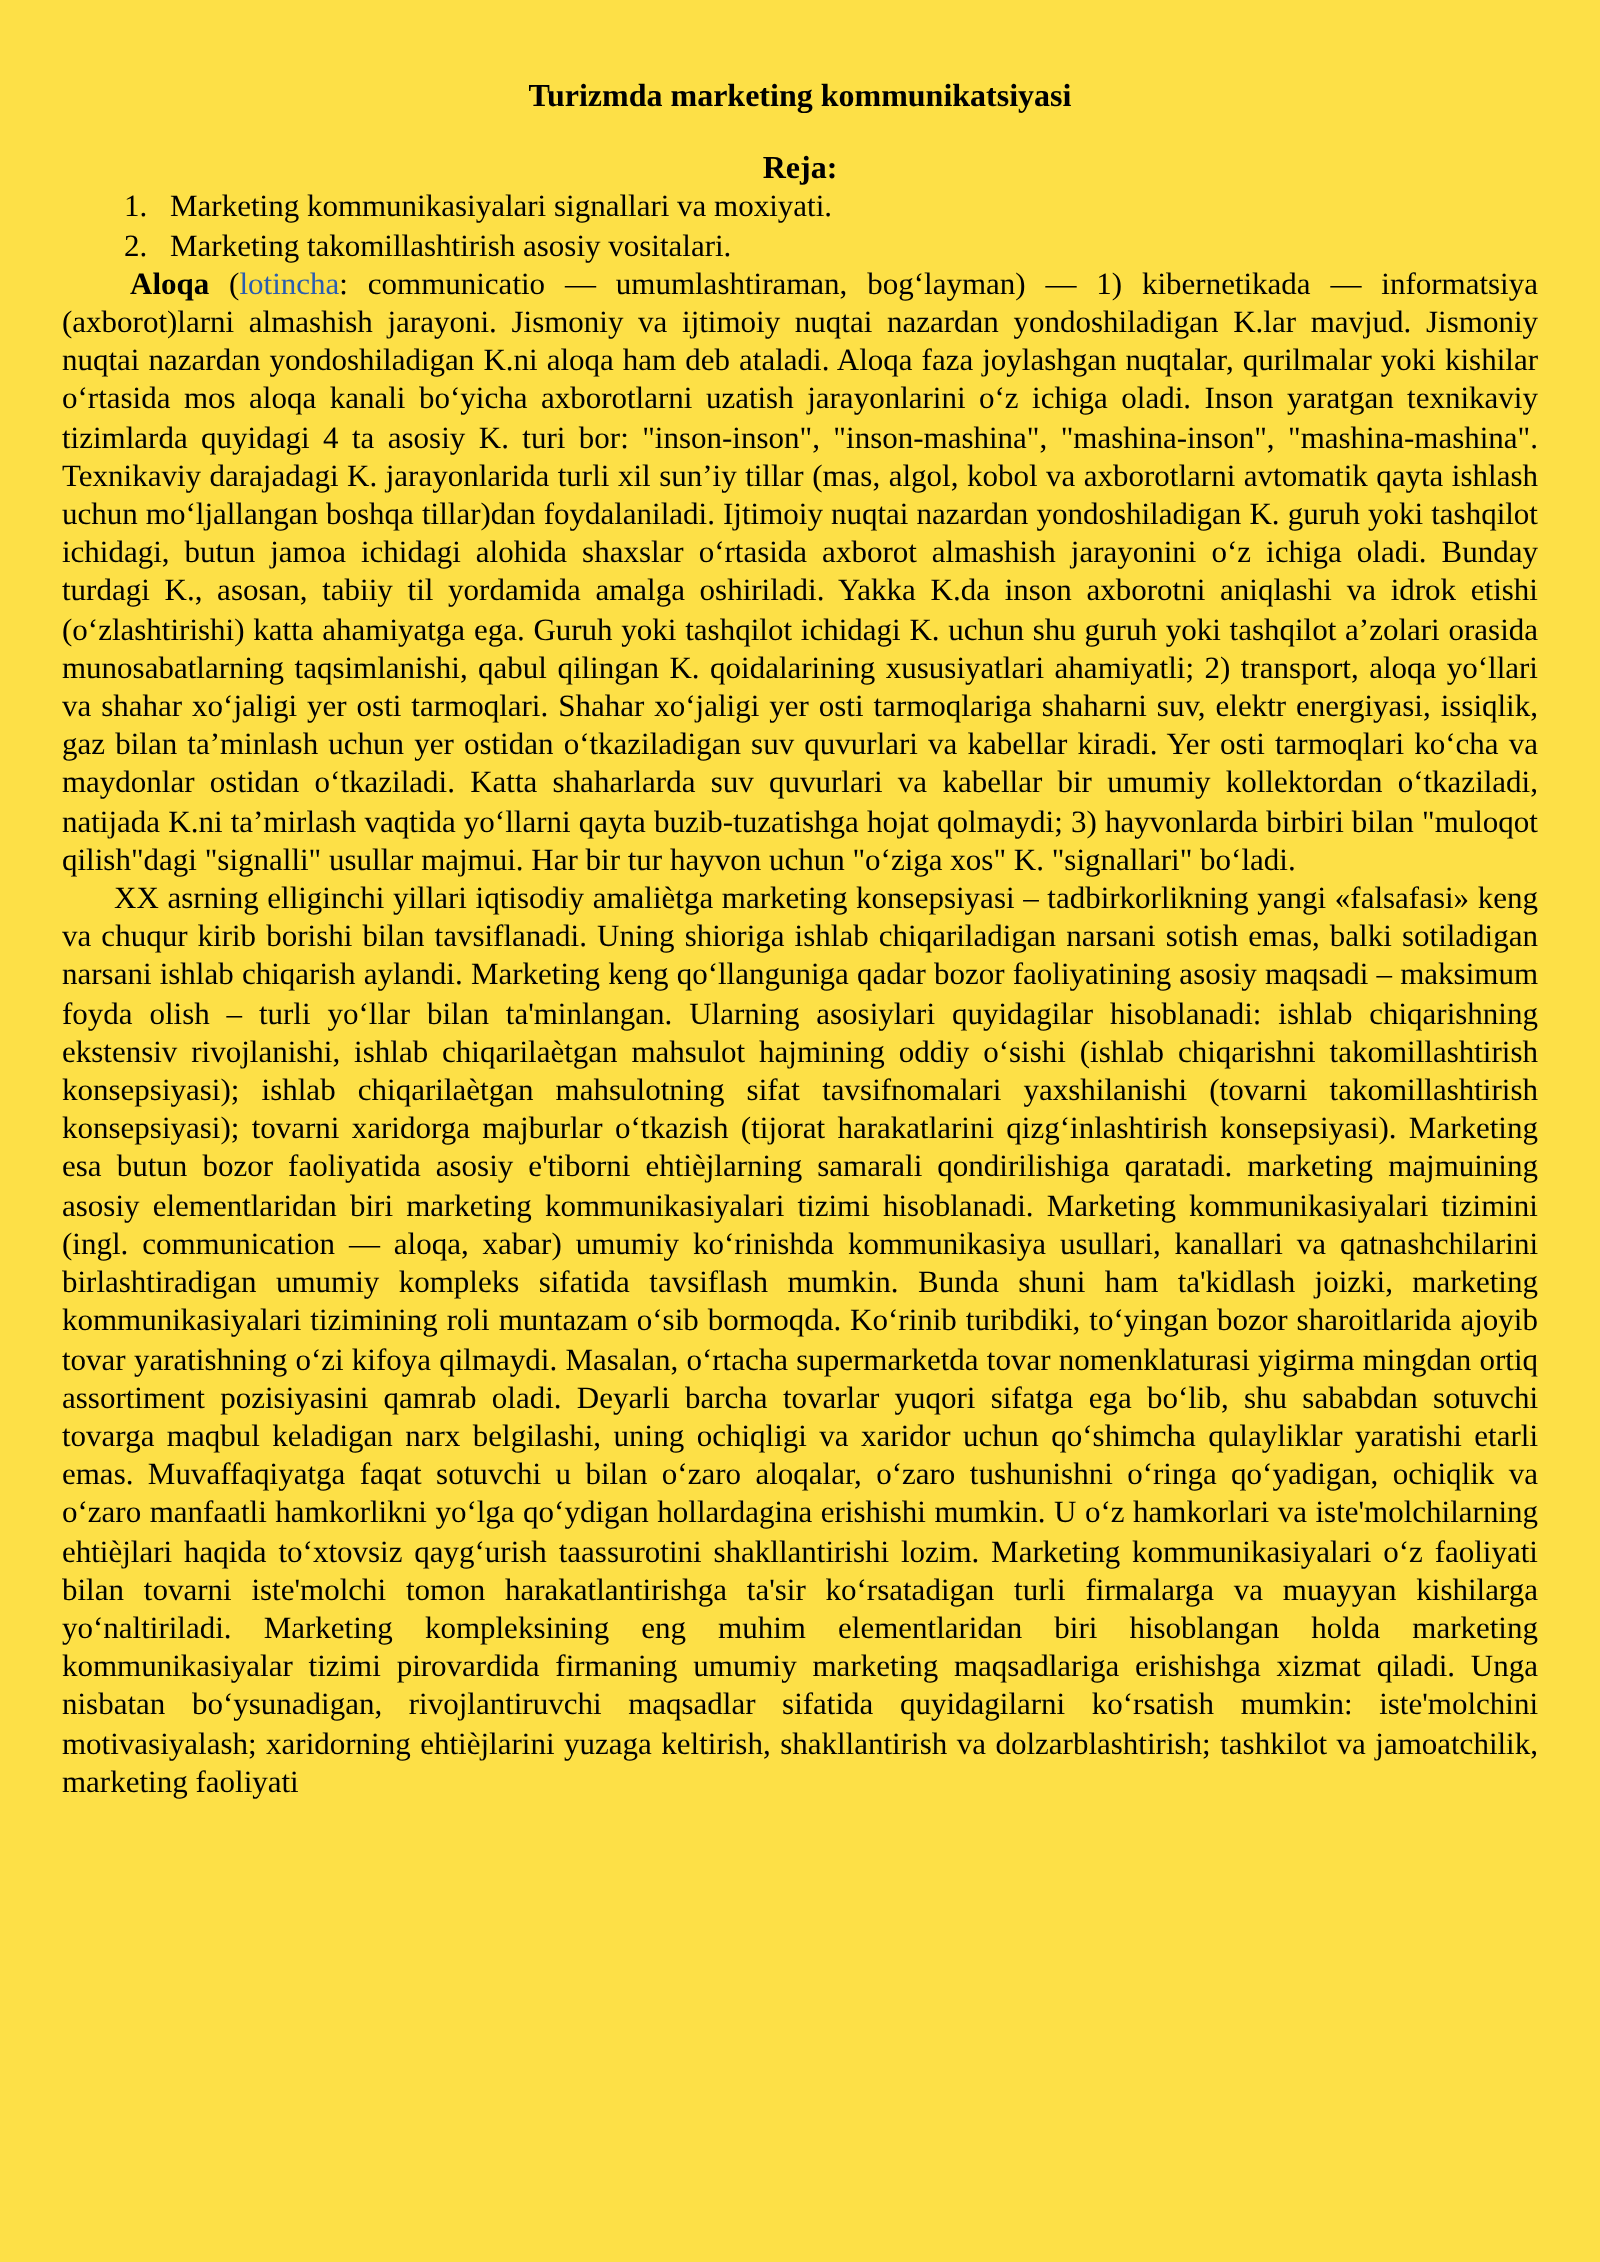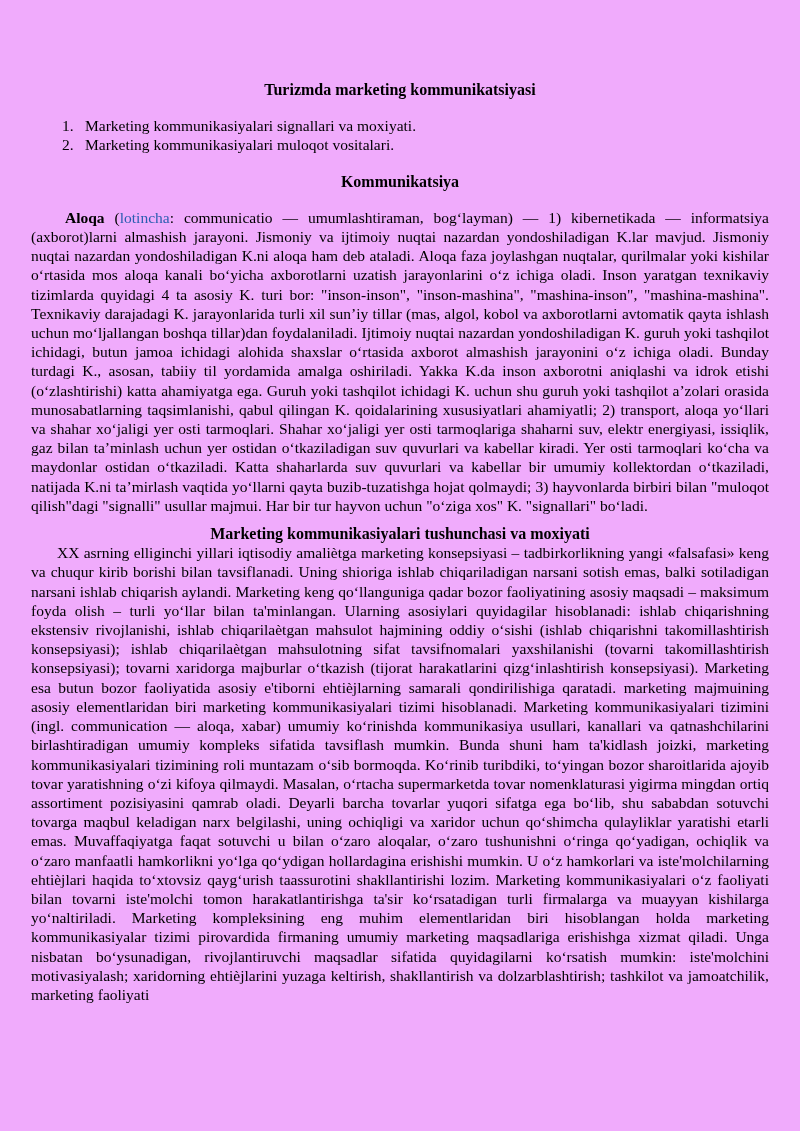--- a/index.html
+++ b/index.html
@@ -9,26 +9,26 @@
   }
   body {
     width: 800px;
     height: 1131px;
     overflow: hidden;
   }
   .page {
     box-sizing: border-box;
     width: 800px;
     min-height: 1131px;
-    padding: 80px 31px 40px 31px;
+    padding: 39px 31px 40px 31px;
     font-family: "Liberation Serif", "DejaVu Serif", serif;
     font-size: 15.5px;
     line-height: 19.2px;
     color: #000000;
-    background: #f0abfc;
+    background: #fde047;
   }
   .doc-title {
     text-align: center;
     font-weight: bold;
     margin: 0 0 17px 0;
     font-size: 16px;
   }
   .center-heading {
     text-align: center;
     font-weight: bold;
@@ -75,33 +75,32 @@
     cursor: pointer;
   }
 </style>
 </head>
 <body>
 
 <div class="page">
 
   <p class="doc-title">Turizmda marketing kommunikatsiyasi</p>
 
+  <p class="center-heading">Reja:</p>
 
   <div class="plan-list">
     <div class="plan-item">
       <span class="plan-num">1.</span>
       <span class="plan-text">Marketing kommunikasiyalari signallari va moxiyati.</span>
     </div>
     <div class="plan-item">
       <span class="plan-num">2.</span>
-      <span class="plan-text">Marketing kommunikasiyalari muloqot vositalari.</span>
+      <span class="plan-text">Marketing takomillashtirish asosiy vositalari.</span>
     </div>
   </div>
 
-  <p class="center-heading kommunikatsiya-heading">Kommunikatsiya</p>
 
   <p class="para para-1"><span class="lead-bold">Aloqa</span><span> (</span><a class="doc-link">lotincha</a><span>: communicatio — umumlashtiraman, bogʻlayman) — 1) kibernetikada — informatsiya (axborot)larni almashish jarayoni. Jismoniy va ijtimoiy nuqtai nazardan yondoshiladigan K.lar mavjud. Jismoniy nuqtai nazardan yondoshiladigan K.ni aloqa ham deb ataladi. Aloqa faza joylashgan nuqtalar, qurilmalar yoki kishilar oʻrtasida mos aloqa kanali boʻyicha axborotlarni uzatish jarayonlarini oʻz ichiga oladi. Inson yaratgan texnikaviy tizimlarda quyidagi 4 ta asosiy K. turi bor: "inson-inson", "inson-mashina", "mashina-inson", "mashina-mashina". Texnikaviy darajadagi K. jarayonlarida turli xil sun’iy tillar (mas, algol, kobol va axborotlarni avtomatik qayta ishlash uchun moʻljallangan boshqa tillar)dan foydalaniladi. Ijtimoiy nuqtai nazardan yondoshiladigan K. guruh yoki tashqilot ichidagi, butun jamoa ichidagi alohida shaxslar oʻrtasida axborot almashish jarayonini oʻz ichiga oladi. Bunday turdagi K., asosan, tabiiy til yordamida amalga oshiriladi. Yakka K.da inson axborotni aniqlashi va idrok etishi (oʻzlashtirishi) katta ahamiyatga ega. Guruh yoki tashqilot ichidagi K. uchun shu guruh yoki tashqilot a’zolari orasida munosabatlarning taqsimlanishi, qabul qilingan K. qoidalarining xususiyatlari ahamiyatli; 2) transport, aloqa yoʻllari va shahar xoʻjaligi yer osti tarmoqlari. Shahar xoʻjaligi yer osti tarmoqlariga shaharni suv, elektr energiyasi, issiqlik, gaz bilan ta’minlash uchun yer ostidan oʻtkaziladigan suv quvurlari va kabellar kiradi. Yer osti tarmoqlari koʻcha va maydonlar ostidan oʻtkaziladi. Katta shaharlarda suv quvurlari va kabellar bir umumiy kollektordan oʻtkaziladi, natijada K.ni ta’mirlash vaqtida yoʻllarni qayta buzib-tuzatishga hojat qolmaydi; 3) hayvonlarda birbiri bilan "muloqot qilish"dagi "signalli" usullar majmui. Har bir tur hayvon uchun "oʻziga xos" K. "signallari" boʻladi.</span></p>
 
-  <p class="center-heading marketing-heading">Marketing kommunikasiyalari tushunchasi va moxiyati</p>
 
   <p class="para para-2">XX asrning elliginchi yillari iqtisodiy amaliètga marketing konsepsiyasi – tadbirkorlikning yangi «falsafasi» keng va chuqur kirib borishi bilan tavsiflanadi. Uning shioriga ishlab chiqariladigan narsani sotish emas, balki sotiladigan narsani ishlab chiqarish aylandi. Marketing keng qoʻllanguniga qadar bozor faoliyatining asosiy maqsadi – maksimum foyda olish – turli yoʻllar bilan ta'minlangan. Ularning asosiylari quyidagilar hisoblanadi: ishlab chiqarishning ekstensiv rivojlanishi, ishlab chiqarilaètgan mahsulot hajmining oddiy oʻsishi (ishlab chiqarishni takomillashtirish konsepsiyasi); ishlab chiqarilaètgan mahsulotning sifat tavsifnomalari yaxshilanishi (tovarni takomillashtirish konsepsiyasi); tovarni xaridorga majburlar oʻtkazish (tijorat harakatlarini qizgʻinlashtirish konsepsiyasi). Marketing esa butun bozor faoliyatida asosiy e'tiborni ehtièjlarning samarali qondirilishiga qaratadi. marketing majmuining asosiy elementlaridan biri marketing kommunikasiyalari tizimi hisoblanadi. Marketing kommunikasiyalari tizimini (ingl. communication — aloqa, xabar) umumiy koʻrinishda kommunikasiya usullari, kanallari va qatnashchilarini birlashtiradigan umumiy kompleks sifatida tavsiflash mumkin. Bunda shuni ham ta'kidlash joizki, marketing kommunikasiyalari tizimining roli muntazam oʻsib bormoqda. Koʻrinib turibdiki, toʻyingan bozor sharoitlarida ajoyib tovar yaratishning oʻzi kifoya qilmaydi. Masalan, oʻrtacha supermarketda tovar nomenklaturasi yigirma mingdan ortiq assortiment pozisiyasini qamrab oladi. Deyarli barcha tovarlar yuqori sifatga ega boʻlib, shu sababdan sotuvchi tovarga maqbul keladigan narx belgilashi, uning ochiqligi va xaridor uchun qoʻshimcha qulayliklar yaratishi etarli emas. Muvaffaqiyatga faqat sotuvchi u bilan oʻzaro aloqalar, oʻzaro tushunishni oʻringa qoʻyadigan, ochiqlik va oʻzaro manfaatli hamkorlikni yoʻlga qoʻydigan hollardagina erishishi mumkin. U oʻz hamkorlari va iste'molchilarning ehtièjlari haqida toʻxtovsiz qaygʻurish taassurotini shakllantirishi lozim. Marketing kommunikasiyalari oʻz faoliyati bilan tovarni iste'molchi tomon harakatlantirishga ta'sir koʻrsatadigan turli firmalarga va muayyan kishilarga yoʻnaltiriladi. Marketing kompleksining eng muhim elementlaridan biri hisoblangan holda marketing kommunikasiyalar tizimi pirovardida firmaning umumiy marketing maqsadlariga erishishga xizmat qiladi. Unga nisbatan boʻysunadigan, rivojlantiruvchi maqsadlar sifatida quyidagilarni koʻrsatish mumkin:  iste'molchini motivasiyalash;  xaridorning ehtièjlarini yuzaga keltirish, shakllantirish va dolzarblashtirish;  tashkilot va jamoatchilik, marketing faoliyati</p>
 
 </div>
 
 </body></html>

